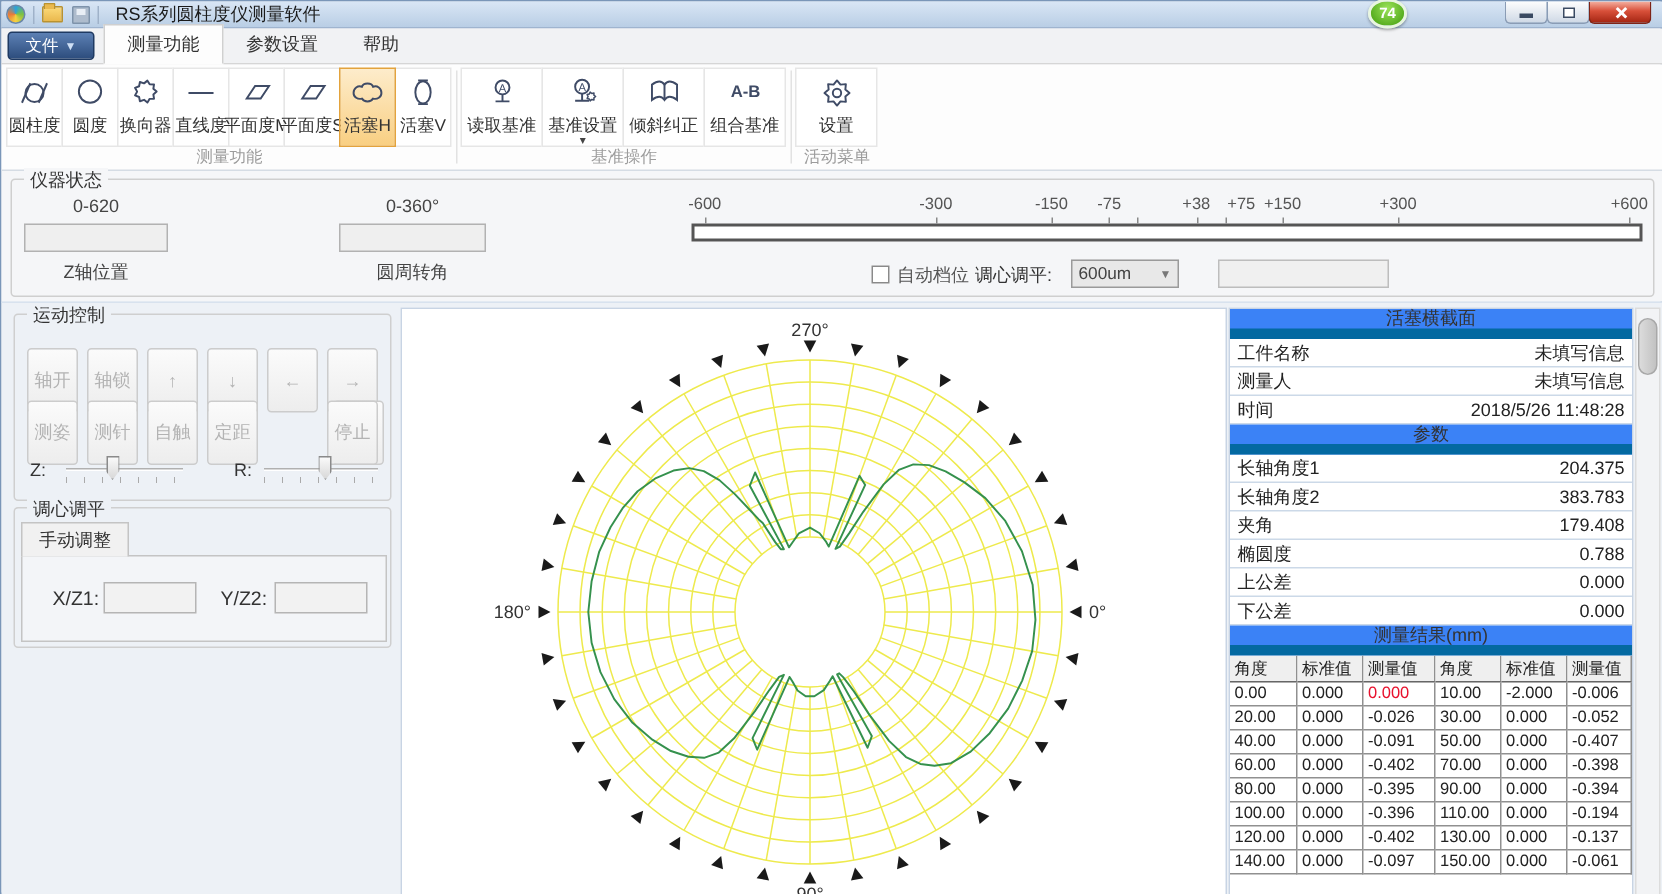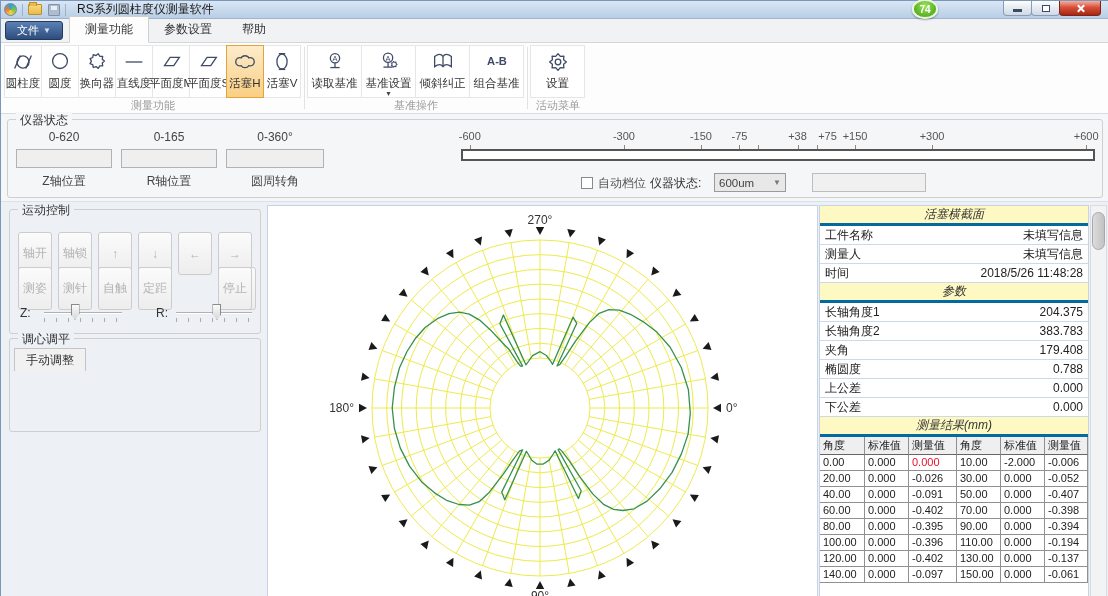--- a/index.html
+++ b/index.html
@@ -110,22 +110,22 @@
   .lv-input { position:absolute; width:62px; height:21px; background:#f2f2f2; border:1px solid #b5b5b5; }
 
   
   .chartpanel { position:absolute; left:266px; top:3px; width:551px; height:393px; background:#fff; border:1px solid #c8d4e4; }
 
   
   .rightpanel { position:absolute; left:818px; top:3px; width:270px; height:393px; background:#fff;
     border:1px solid #c8d4e4; z-index:10; font-size:12px; }
   .prow { height:19px; border-bottom:1px solid #ccd9e8; display:flex; align-items:center; padding:0 5px;
     justify-content:space-between; }
-  .phead { height:20px; background:#fef9c3; border-bottom:3px solid #0369a1; display:flex;
-    align-items:center; justify-content:center; color:#333;font-style:italic; }
+  .phead { height:20px; background:#3b82f6; border-bottom:7px solid #0369a1; display:flex;
+    align-items:center; justify-content:center; color:#333; }
   .plabel { color:#222; } .pvalue { color:#222; }
   .rtable { position:absolute; left:0; top:231px; width:268px; bottom:0; font-size:11px; overflow:hidden; }
   .trow { display:grid; grid-template-columns:45px 44px 48px 44px 44px 43px; height:16px; }
   .trow.thead { height:18px; }
   .tcell { border-right:1px solid #909090; border-bottom:1px solid #909090; padding:1px 0 0 3px;
     overflow:hidden; white-space:nowrap; }
   .thead .tcell { background:#efefef; border-bottom:1px solid #666; }
   .tcell.red { color:#e8112d; }
 
   
@@ -281,25 +281,20 @@
     </div>
   </div>
 
   <div class="statusstrip">
     <div class="groupbox" id="status-box">
       <span class="gb-legend">仪器状态</span>
       <div class="meter" style="left:8px; top:10px; width:96px;">
         <div class="mrange">0-620</div>
         <div class="mbar"></div>
         <div class="mlabel">Z轴位置</div>
-      </div>
-      <div class="meter" style="left:113px; top:10px; width:96px;">
-        <div class="mrange">0-165</div>
-        <div class="mbar"></div>
-        <div class="mlabel">R轴位置</div>
       </div>
       <div class="meter" style="left:218px; top:10px; width:98px;">
         <div class="mrange">0-360°</div>
         <div class="mbar"></div>
         <div class="mlabel">圆周转角</div>
       </div>
       <div class="ruler" id="ruler">
         <div class="rl-bar"></div>
       <span class="rl-label" style="left: 2%;">-600</span>
           <span class="rl-tick" style="left: 2%;"></span>
@@ -318,21 +313,21 @@
           <span class="rl-label" style="left: 62%;">+150</span>
           <span class="rl-tick" style="left: 62%;"></span>
           <span class="rl-label" style="left: 74%;">+300</span>
           <span class="rl-tick" style="left: 74%;"></span>
           <span class="rl-label" style="left: 98%;">+600</span>
           <span class="rl-tick" style="left: 98%;"></span>
         </div>
       <div class="rangerow">
         <div class="cbx"></div>
         <span class="rr-auto">自动档位</span>
-        <span class="rr-sel">仪器状态:</span>
+        <span class="rr-sel">调心调平:</span>
         <div class="rr-select">
           <span>600um</span>
           <span class="arr">▼</span>
         </div>
         <div class="rr-field"></div>
       </div>
     </div>
   </div>
 
   <div class="main">
@@ -363,20 +358,26 @@
         <div class="sl-track" style="left:20px; width:76px;">
           <div class="sl-thumb" style="left:48%;"></div>
         </div>
         <div class="sl-ticks" style="left:20px; width:76px;"></div>
       </div>
     </div>
 
     <div class="groupbox" id="level-box">
       <span class="gb-legend">调心调平</span>
       <div class="lv-tab">手动调整</div>
+      <div class="lv-panel">
+        <span class="lv-label" style="left:20px; top:20px;">X/Z1:</span>
+        <div class="lv-input" style="left:54px; top:17px;"></div>
+        <span class="lv-label" style="left:132px; top:20px;">Y/Z2:</span>
+        <div class="lv-input" style="left:168px; top:17px;"></div>
+      </div>
     </div>
 
     <div class="chartpanel">
       <svg id="polar-svg" width="549" height="391" viewBox="0 0 549 391">
           <circle cx="272" cy="202" r="50.0" fill="none" stroke="#eeea4d" stroke-width="1"></circle>
           <circle cx="272" cy="202" r="64.8" fill="none" stroke="#eeea4d" stroke-width="1"></circle>
           <circle cx="272" cy="202" r="79.5" fill="none" stroke="#eeea4d" stroke-width="1"></circle>
           <circle cx="272" cy="202" r="94.3" fill="none" stroke="#eeea4d" stroke-width="1"></circle>
           <circle cx="272" cy="202" r="109.0" fill="none" stroke="#eeea4d" stroke-width="1"></circle>
           <circle cx="272" cy="202" r="123.8" fill="none" stroke="#eeea4d" stroke-width="1"></circle>

